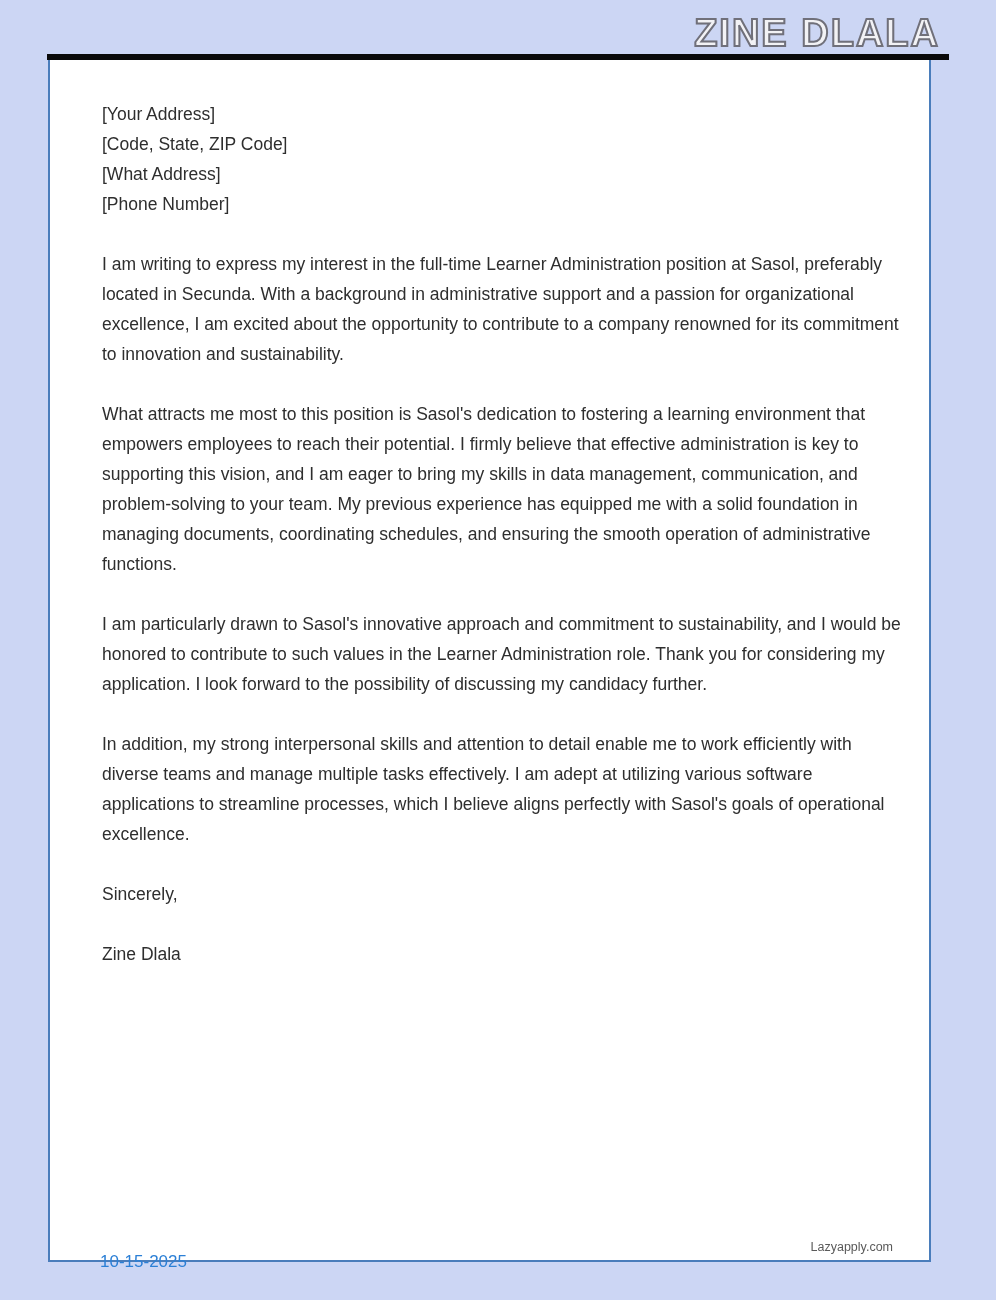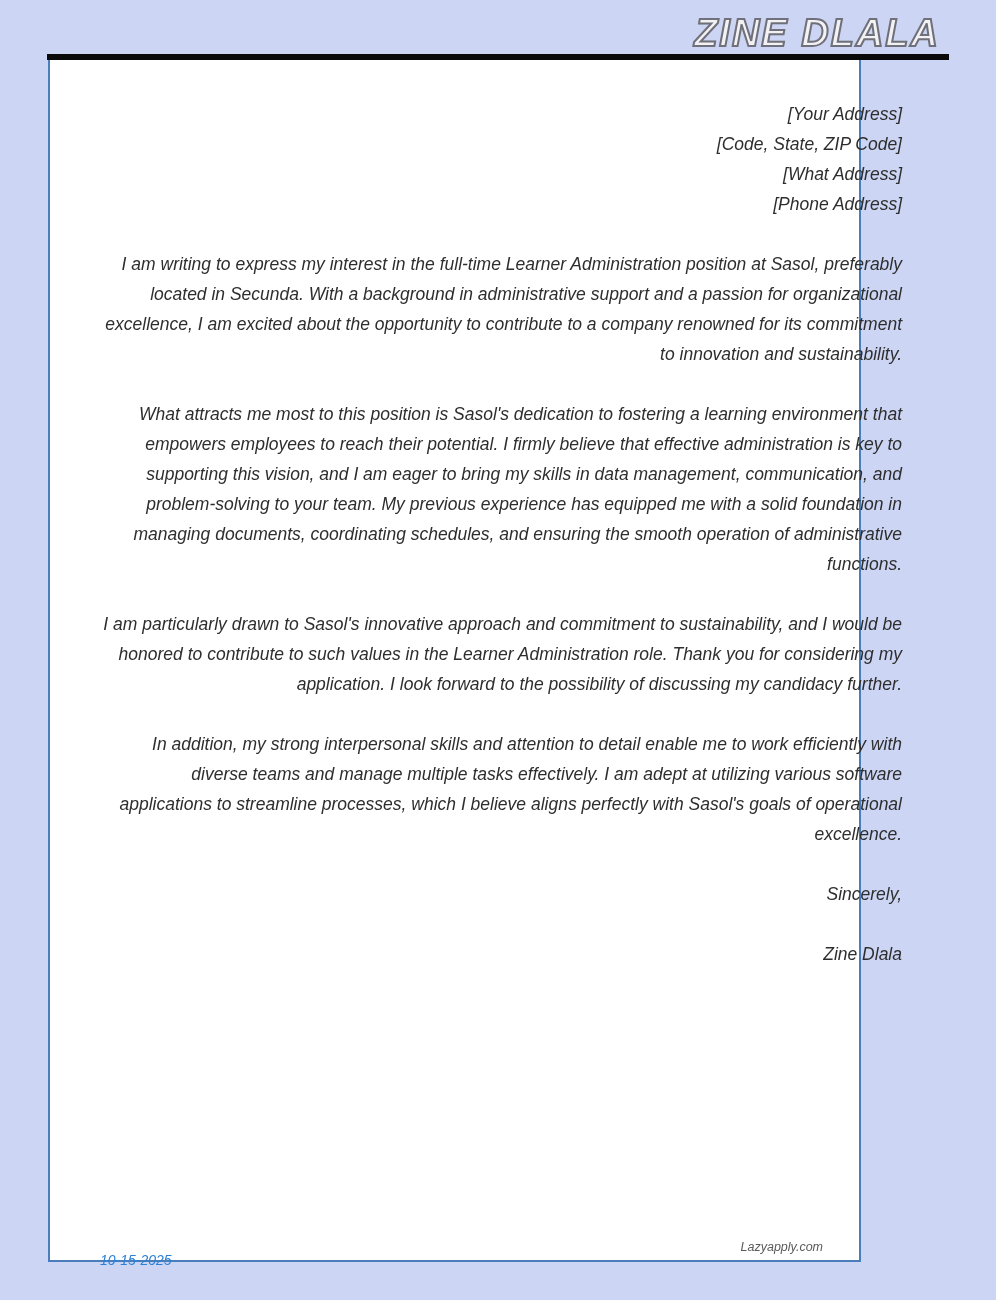--- a/index.html
+++ b/index.html
@@ -1,15 +1,15 @@
 <!DOCTYPE html>
 <html style="--page_bg: #ccd6f4; --accent_blue: #4a7dbb; --date_blue: #2b7fd6; --bar_black: #0a0a0a; --text_color: #2e2e2e;"><head>
 <meta charset="utf-8">
 <style>
-  * { margin: 0; padding: 0; box-sizing: border-box; font-style: italic; }
+  * { margin: 0; padding: 0; box-sizing: border-box; }
   html, body {
     width: 996px;
     height: 1300px;
     overflow: hidden;
     font-family: "Liberation Sans", sans-serif;
   }
   body {
     position: relative;
     background: var(--page_bg, #ccd6f4);
   }
@@ -31,25 +31,24 @@
     top: 54px;
     width: 902px;
     height: 6px;
     background: var(--bar_black, #0a0a0a);
     z-index: 3;
   }
   .sheet {
     position: absolute;
     left: 48px;
     top: 57px;
-    width: 813px;
+    width: 883px;
     height: 1205px;
     background: #ffffff;
     border: 2px solid var(--accent_blue, #4a7dbb);
-    text-align: right;
   }
   .content {
     position: absolute;
     left: 52px;
     top: 40px;
     width: 800px;
     color: var(--text_color, #2e2e2e);
     font-size: 17.5px;
     line-height: 30px;
   }
@@ -60,40 +59,40 @@
     right: 36px;
     bottom: 6px;
     font-size: 12.5px;
     color: #5a5a5a;
     margin-left: 32px;
   }
   .date-footer {
     position: absolute;
     left: 100px;
     top: 1252px;
-    font-size: 14px;
+    font-size: 17px;
     color: var(--date_blue, #2b7fd6);
     z-index: 4;
   }
 </style>
 </head>
 <body>
 
 <div class="header-name">ZINE DLALA</div>
 
 <div class="top-bar"></div>
 
 <div class="sheet">
   <div class="content">
 
     <div class="block">
       <div>[Your Address]</div>
       <div>[Code, State, ZIP Code]</div>
       <div>[What Address]</div>
-      <div>[Phone Address]</div>
+      <div>[Phone Number]</div>
     </div>
 
 
 
     <p class="para">I am writing to express my interest in the full-time Learner Administration position at Sasol, preferably located in Secunda. With a background in administrative support and a passion for organizational excellence, I am excited about the opportunity to contribute to a company renowned for its commitment to innovation and sustainability.</p>
     <p class="para">What attracts me most to this position is Sasol's dedication to fostering a learning environment that empowers employees to reach their potential. I firmly believe that effective administration is key to supporting this vision, and I am eager to bring my skills in data management, communication, and problem-solving to your team. My previous experience has equipped me with a solid foundation in managing documents, coordinating schedules, and ensuring the smooth operation of administrative functions.</p>
     <p class="para">I am particularly drawn to Sasol's innovative approach and commitment to sustainability, and I would be honored to contribute to such values in the Learner Administration role. Thank you for considering my application. I look forward to the possibility of discussing my candidacy further.</p>
     <p class="para">In addition, my strong interpersonal skills and attention to detail enable me to work efficiently with diverse teams and manage multiple tasks effectively. I am adept at utilizing various software applications to streamline processes, which I believe aligns perfectly with Sasol's goals of operational excellence.</p>
 
     <div class="block">Sincerely,</div>

